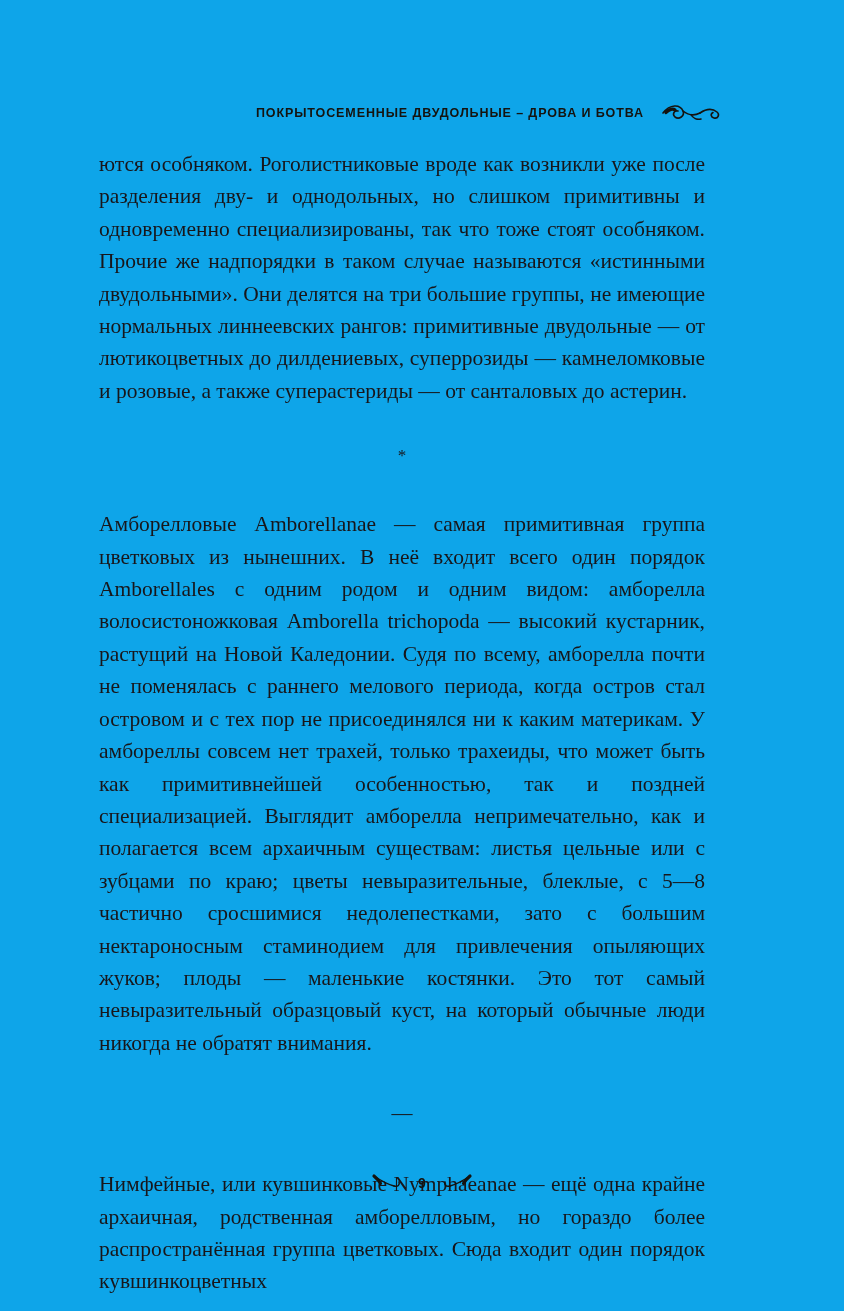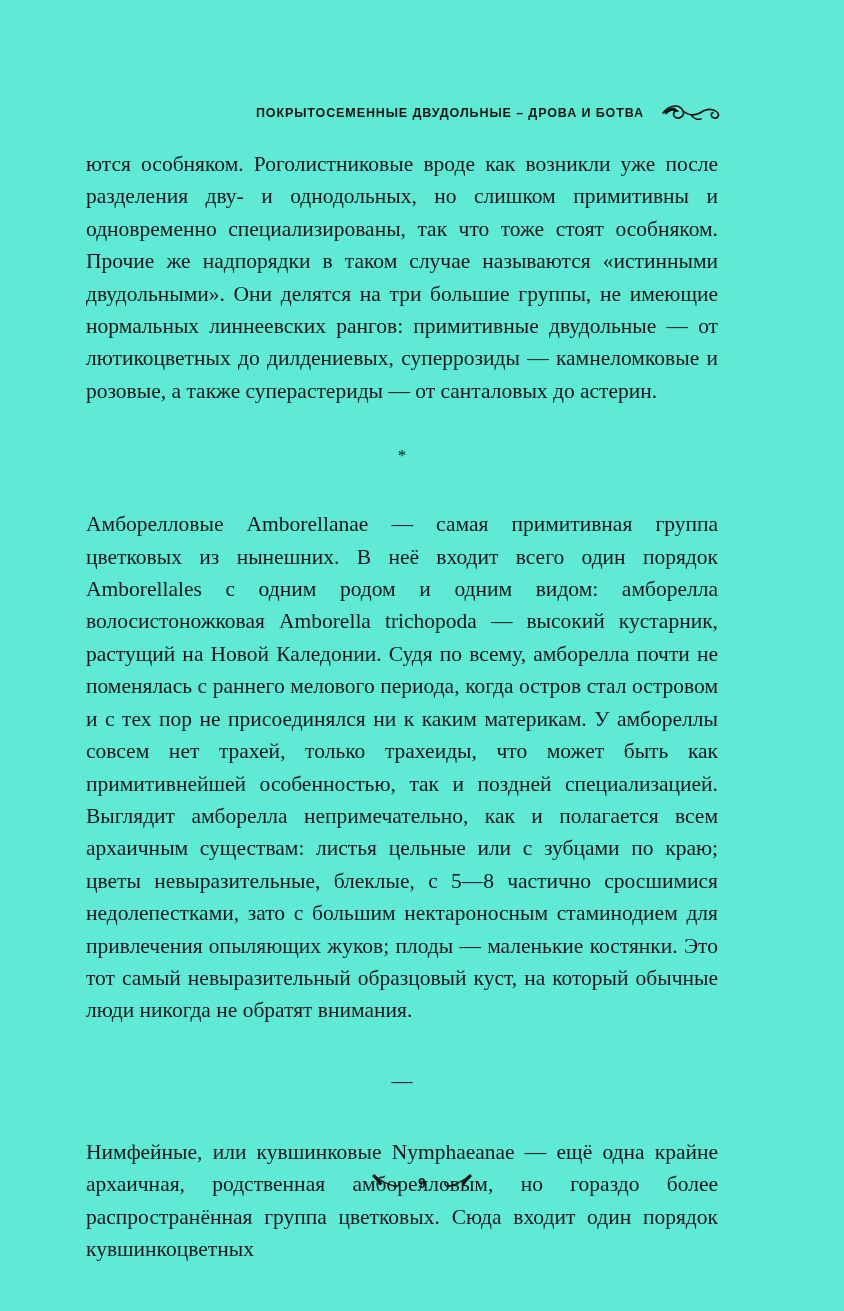--- a/index.html
+++ b/index.html
@@ -14,21 +14,21 @@
     color: #1a1a1a;
     position: relative;
     overflow: hidden;
   }
   .page {
     position: absolute;
     left: 0;
     top: 0;
     width: 844px;
     height: 1311px;
-    background: #5eead4;
+    background: #0ea5e9;
   }
   .content {
     position: absolute;
     left: 82px;
     top: 96px;
     width: 640px;
   }
 
   
   .runhead {
@@ -53,21 +53,21 @@
     line-height: 0;
   }
 
   
   .para {
     font-size: 21.5px;
     line-height: 32.4px;
     text-align: justify;
     text-justify: inter-word;
     color: #18161a;
-    margin: 4px;
+    margin: 17px;
     hyphens: manual;
   }
   .para .it {
   }
 
   
   .sep-star {
     text-align: center;
     font-size: 17px;
     line-height: 1;

